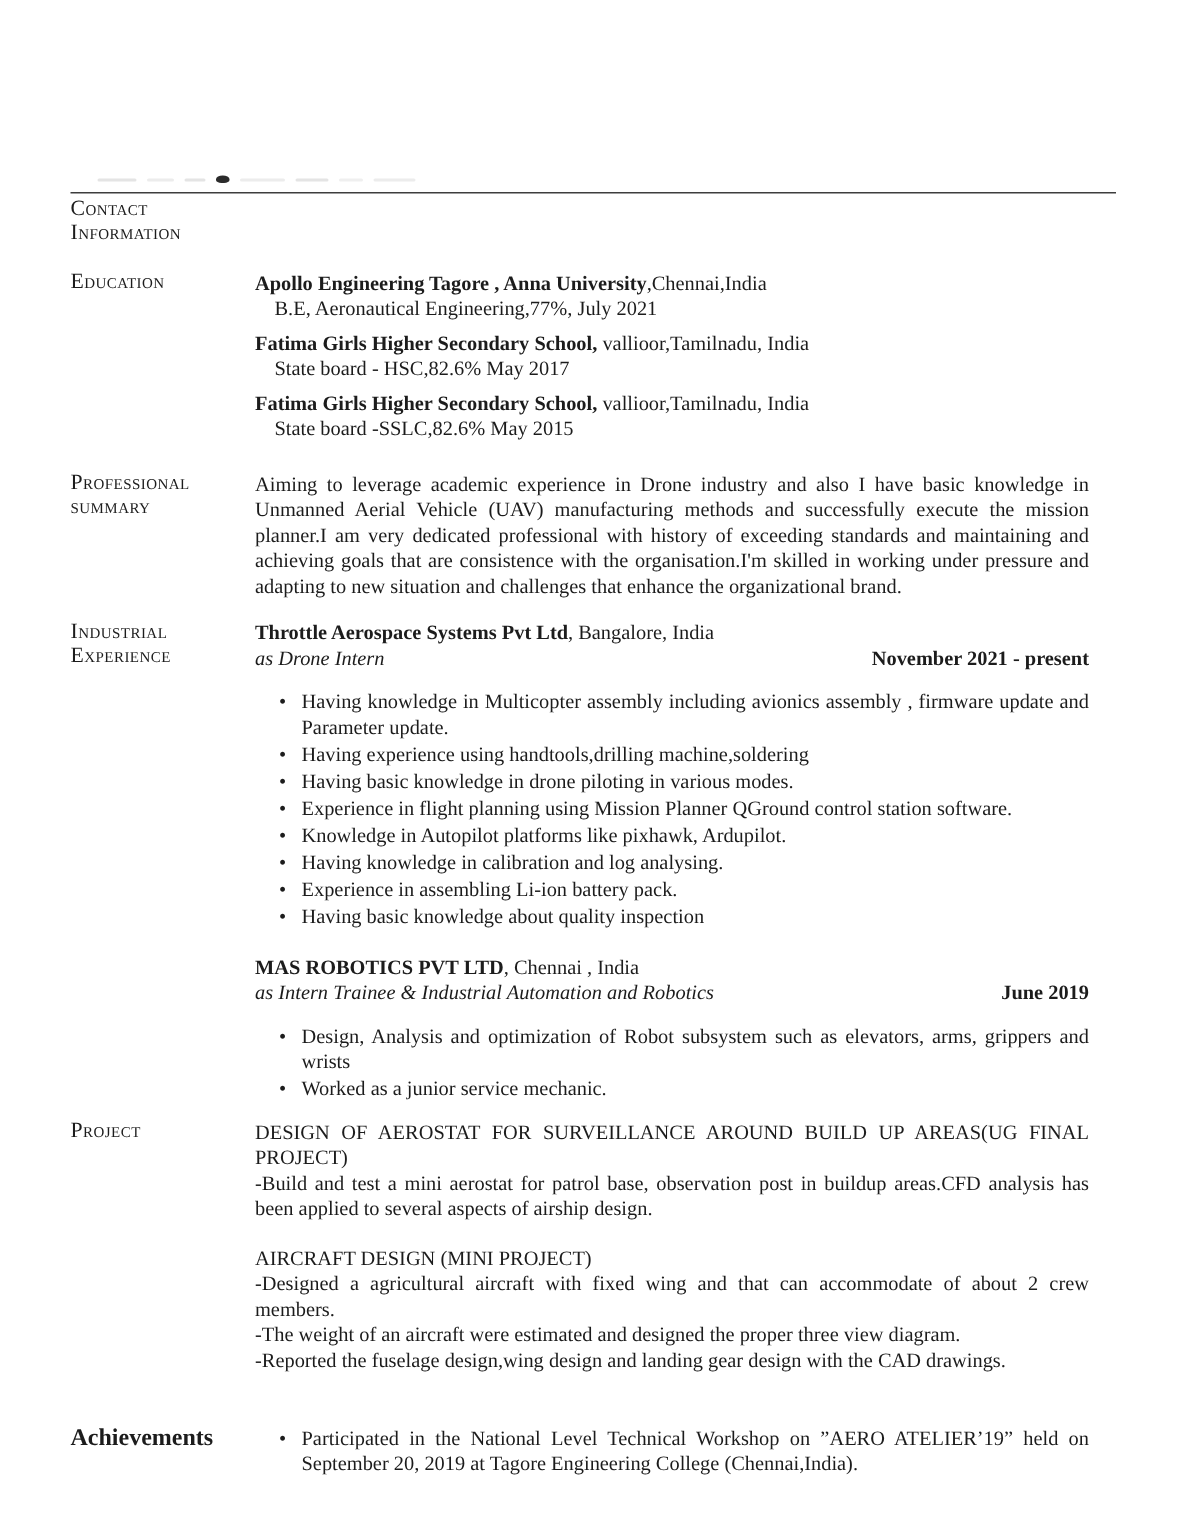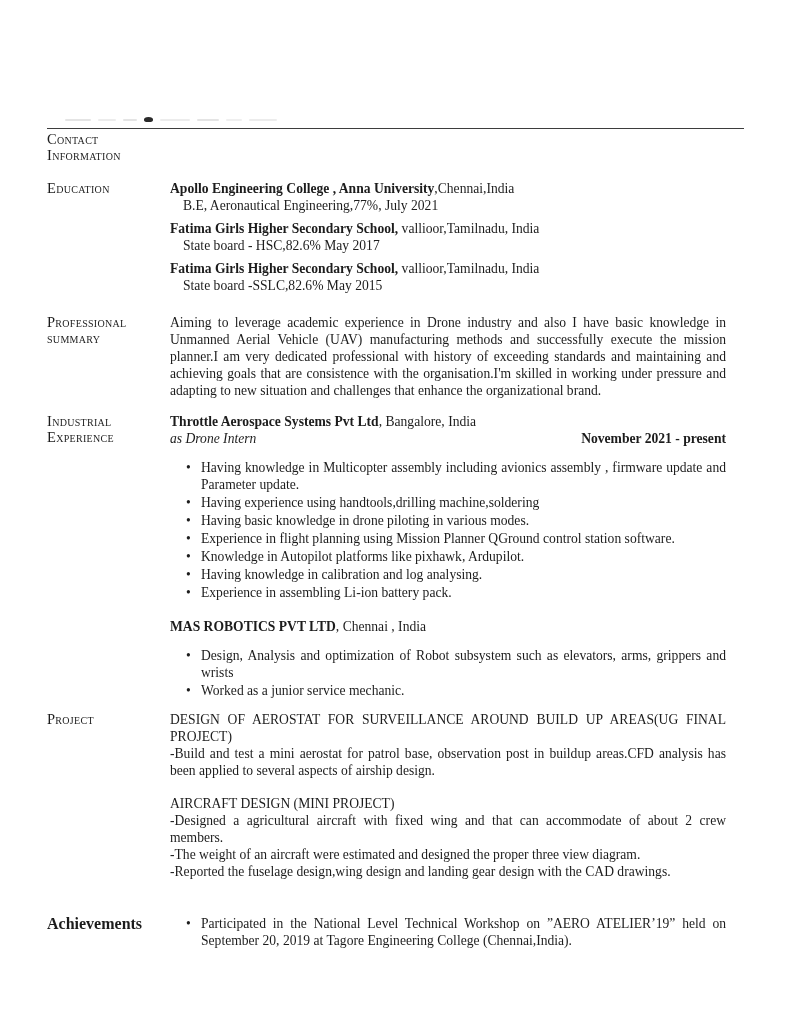--- a/index.html
+++ b/index.html
@@ -77,21 +77,21 @@
       </div>
       <div class="row-content"></div>
     </div>
 
     <div class="row row-education">
       <div class="row-label">
         <span class="sc">Education</span>
       </div>
       <div class="row-content">
         <div class="edu-entry">
-          <div><span class="bold">Apollo Engineering College , Anna University</span><span>,Chennai,India</span></div>
+          <div><span class="bold">Apollo Engineering Tagore , Anna University</span><span>,Chennai,India</span></div>
           <div class="edu-detail">B.E, Aeronautical Engineering,77%, July 2021</div>
         </div>
         <div class="edu-entry">
           <div><span class="bold">Fatima Girls Higher Secondary School,</span><span> vallioor,Tamilnadu, India</span></div>
           <div class="edu-detail">State board - HSC,82.6% May 2017</div>
         </div>
         <div class="edu-entry">
           <div><span class="bold">Fatima Girls Higher Secondary School,</span><span> vallioor,Tamilnadu, India</span></div>
           <div class="edu-detail">State board -SSLC,82.6% May 2015</div>
         </div>
@@ -120,25 +120,30 @@
             <span class="bold">November 2021 - present</span>
           </div>
           <ul class="bullets">
             <li>Having knowledge in Multicopter assembly including avionics assembly , firmware update and Parameter update.</li>
             <li>Having experience using handtools,drilling machine,soldering</li>
             <li>Having basic knowledge in drone piloting in various modes.</li>
             <li>Experience in flight planning using Mission Planner QGround control station software.</li>
             <li>Knowledge in Autopilot platforms like pixhawk, Ardupilot.</li>
             <li>Having knowledge in calibration and log analysing.</li>
             <li>Experience in assembling Li-ion battery pack.</li>
+            <li>Having basic knowledge about quality inspection</li>
           </ul>
         </div>
 
         <div class="job job2">
           <div class="job-header"><span class="bold">MAS ROBOTICS PVT LTD</span><span>, Chennai , India</span></div>
+          <div class="job-subline">
+            <span class="italic">as Intern Trainee &amp; Industrial Automation and Robotics</span>
+            <span class="bold">June 2019</span>
+          </div>
           <ul class="bullets">
             <li>Design, Analysis and optimization of Robot subsystem such as elevators, arms, grippers and wrists</li>
             <li>Worked as a junior service mechanic.</li>
           </ul>
         </div>
 
       </div>
     </div>
 
     <div class="row row-project">

